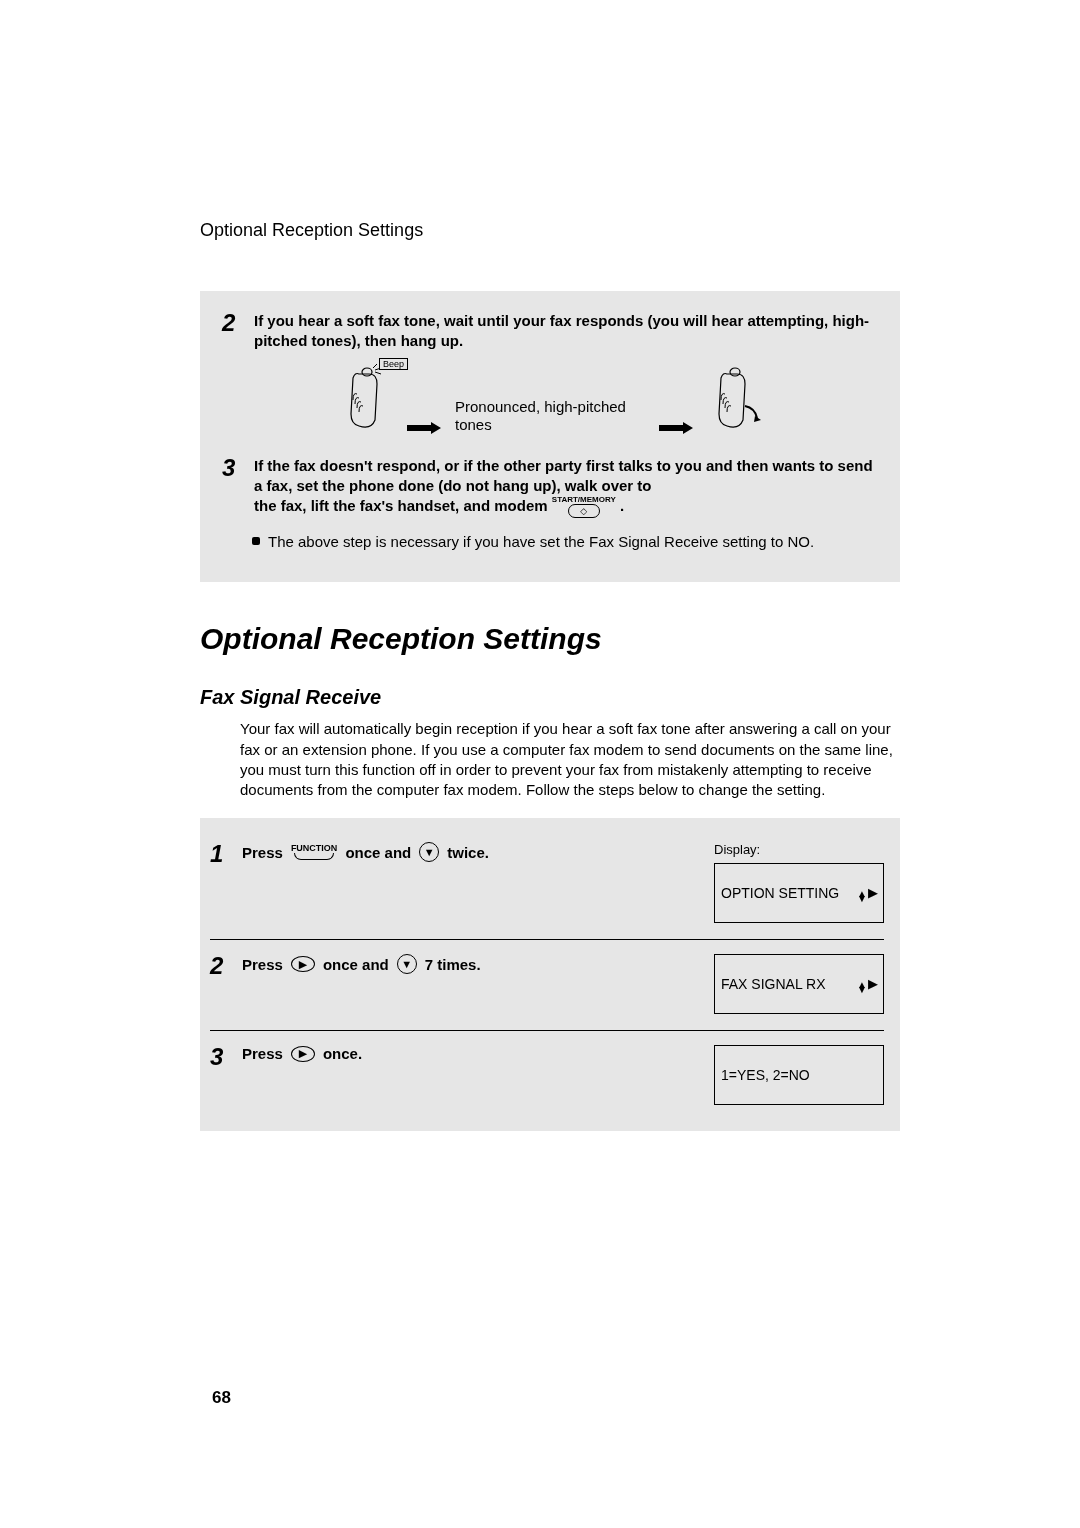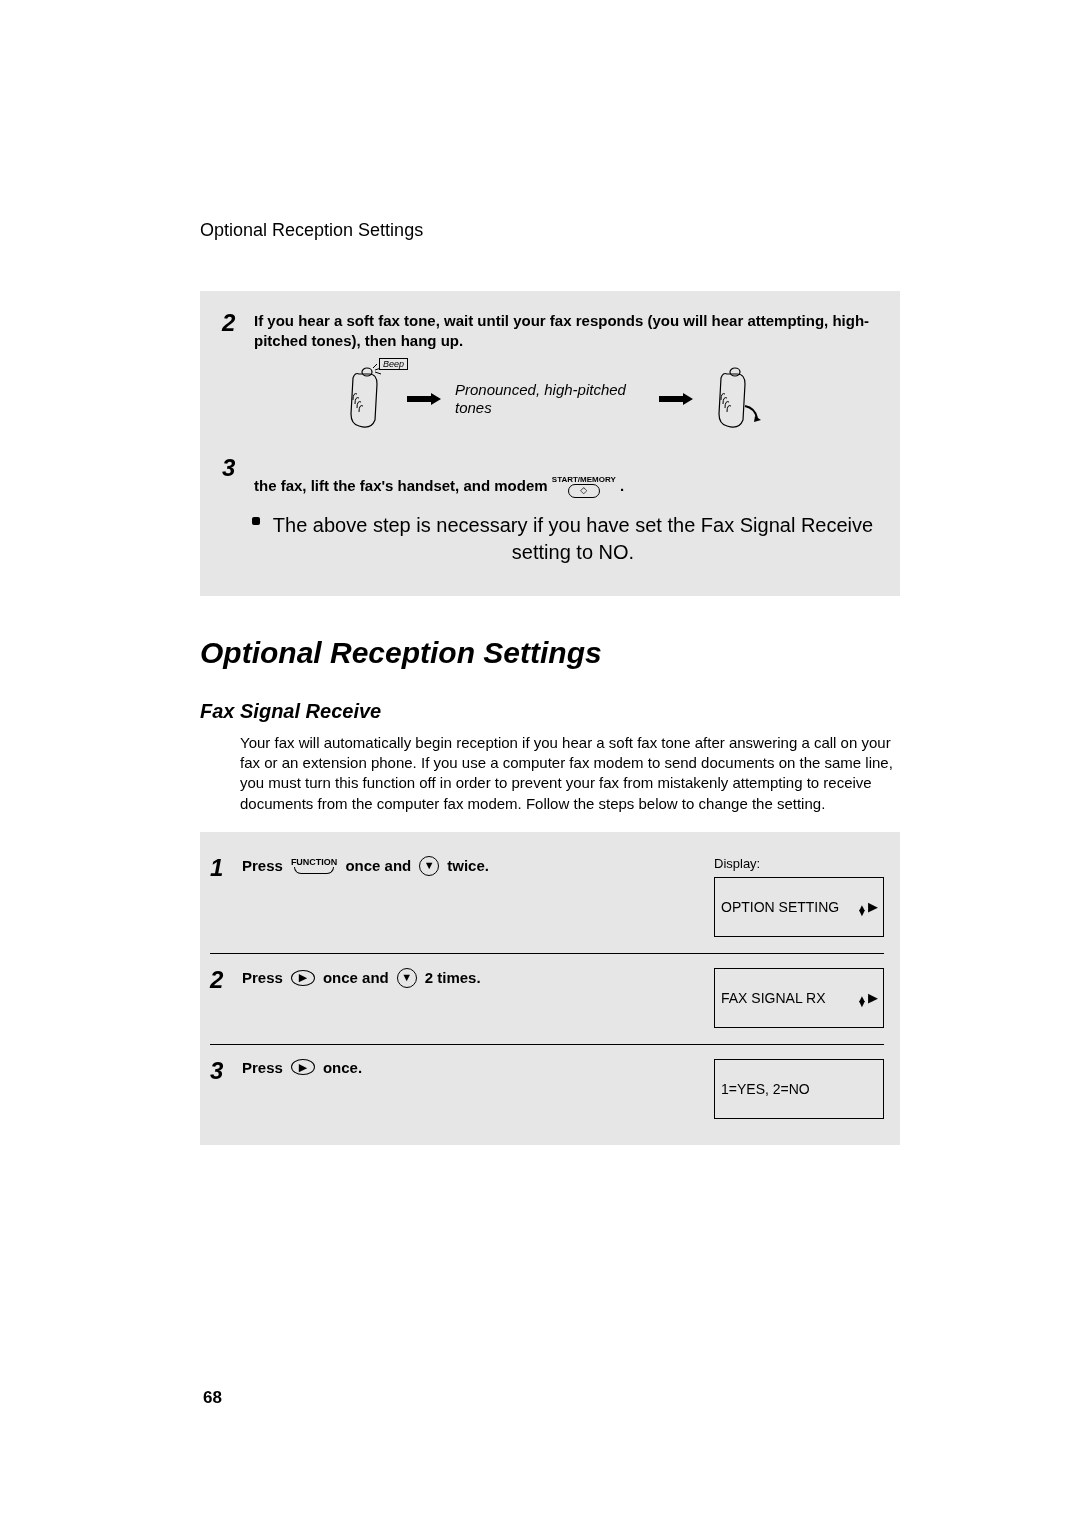--- a/index.html
+++ b/index.html
@@ -39,25 +39,24 @@
     flex-shrink: 0;
   }
   .step-text {
     font-size: 15px;
     line-height: 1.35;
     flex: 1;
   }
   .bold { font-weight: bold; }
   .diagram-row {
     display: flex;
-    align-items: center;
+    align-items: flex-end;
     justify-content: center;
     gap: 14px;
     margin: 12px 0 22px 0;
-    font-style: italic;
   }
   .hand-phone {
     width: 54px;
     height: 70px;
     position: relative;
   }
   .hand-phone svg { width: 100%; height: 100%; }
   .beep-label {
     position: absolute;
     top: -6px;
@@ -79,21 +78,21 @@
   .step3-wrap { margin-top: 10px; }
   .inline-key {
     display: inline-block;
     vertical-align: middle;
     text-align: right;
   }
   .bullet-block {
     display: flex;
     gap: 8px;
     margin: 14px 0 0 30px;
-    font-size: 20px;
+    font-size: 15px;
     line-height: 1.35;
     text-align: center;
   }
   .bullet-dot {
     width: 8px;
     height: 8px;
     background: #000;
     border-radius: 2px;
     margin-top: 5px;
     flex-shrink: 0;
@@ -158,21 +157,21 @@
   .lcd-arrows-ud {
     display: inline-flex;
     flex-direction: column;
     line-height: 0.5;
     font-size: 10px;
     margin-right: 2px;
   }
   .page-num {
     position: absolute;
     bottom: 120px;
-    left: 203px;
+    left: 212px;
     font-weight: bold;
     font-size: 17px;
   }
   .key-func {
     display: inline-flex;
     flex-direction: column;
     align-items: center;
     line-height: 1;
   }
   .key-func-label {
@@ -265,21 +264,21 @@
           <path d="M18 30 Q14 28 14 36 M20 34 Q16 32 16 40 M22 38 Q18 36 18 44 M24 42 Q20 40 20 48" fill="none" stroke="#000" stroke-width="1"></path>
           <path d="M38 42 Q48 44 50 54" fill="none" stroke="#000" stroke-width="2"></path>
           <polygon points="48,52 54,56 47,58" fill="#000"></polygon>
         </svg>
       </div>
     </div>
 
     <div class="step-row step3-wrap">
       <div class="step-num">3</div>
       <div class="step-text">
-        <br>
+        <span class="bold">If the fax doesn't respond, or if the other party first talks to you and then wants to send a fax, set the phone done (do not hang up), walk over to</span><br>
         <span class="bold">the fax, lift the fax's handset, and modem</span>
         <span class="start-mem inline-key">
           <span class="start-mem-label">START/MEMORY</span>
           <span class="start-mem-oval">◇</span>
         </span>
         <span class="bold">.</span>
       </div>
     </div>
 
     <div class="bullet-block">
@@ -319,21 +318,21 @@
       </div>
     </div>
 
     <div class="proc-row">
       <div class="step-num">2</div>
       <div class="proc-left">
         <span class="bold">Press</span>
         <span class="key-circle-flat inline-key">▶</span>
         <span class="bold">once and</span>
         <span class="key-circle inline-key">▼</span>
-        <span class="bold">2 times.</span>
+        <span class="bold">7 times.</span>
       </div>
       <div class="proc-right">
         <div class="lcd">
           <span>FAX SIGNAL RX</span>
           <span class="lcd-arrows"><span class="lcd-arrows-ud">
                 <span>▲</span>
                 <span>▼</span>
               </span>▶</span>
         </div>
       </div>

